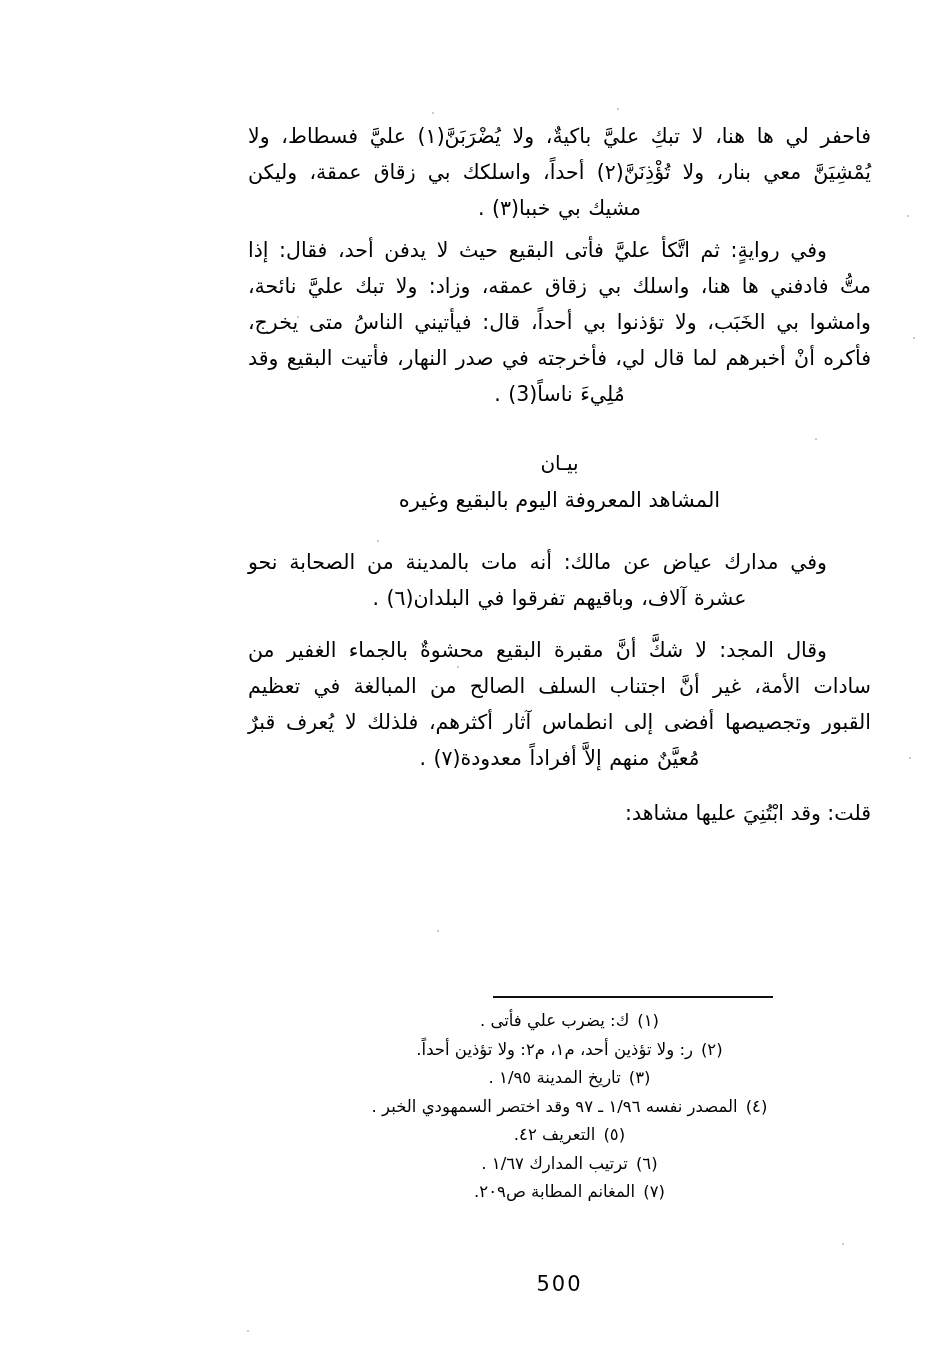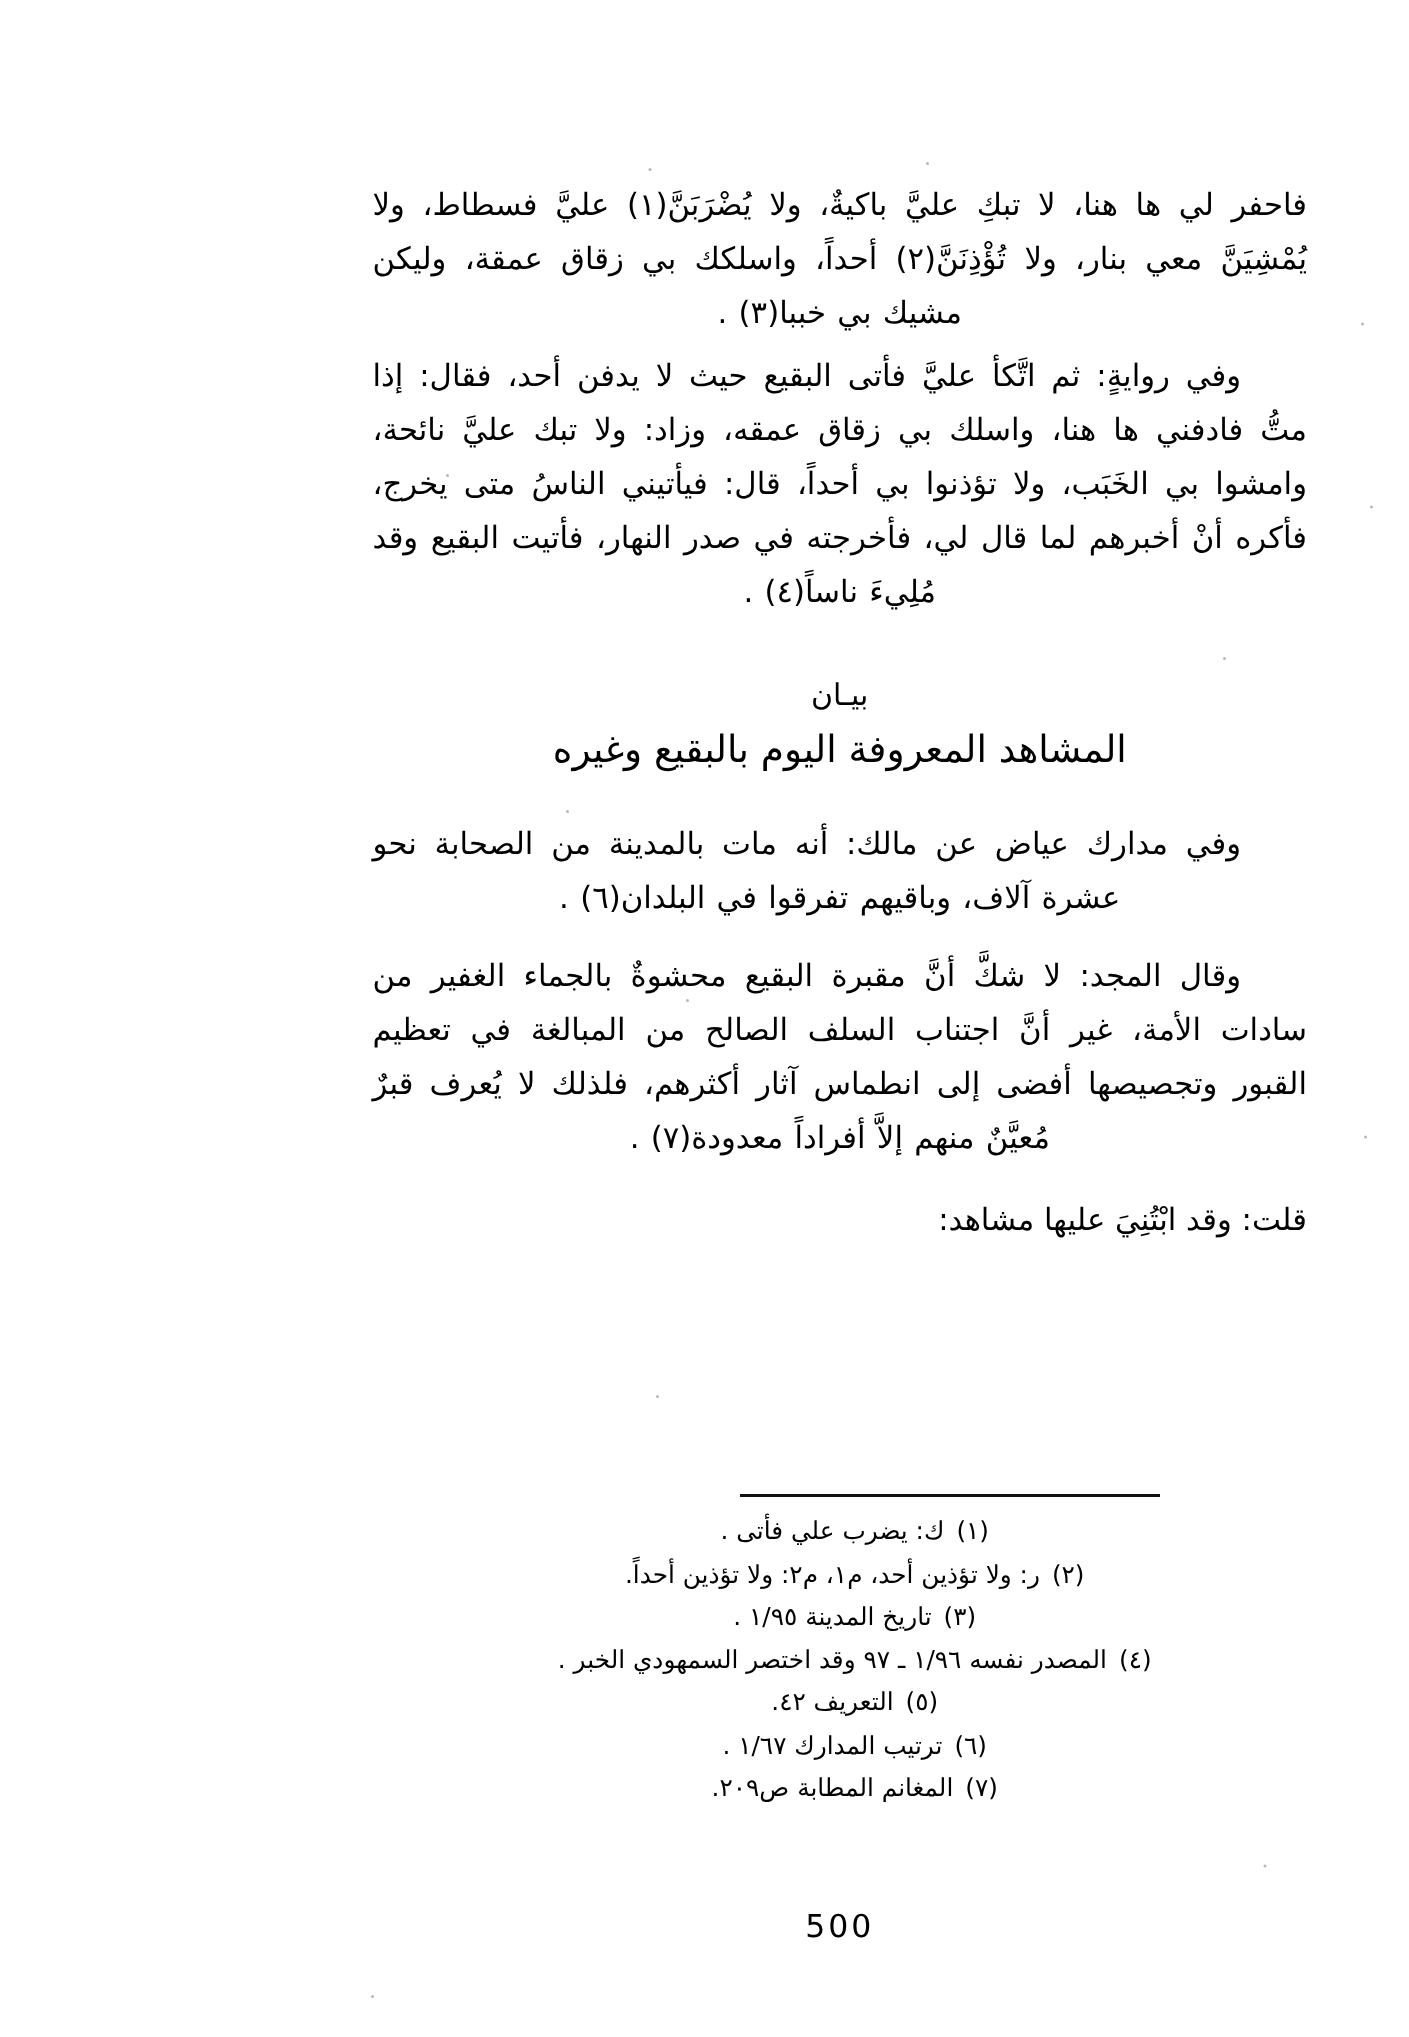--- a/index.html
+++ b/index.html
@@ -53,21 +53,21 @@
     margin: 10px 0 4px 0;
   }
   .heading-1 {
     font-size: 20px;
     line-height: 34px;
     letter-spacing: 3px;
     margin: 0;
     text-align: center;
   }
   .heading-2 {
-    font-size: 25px;
+    font-size: 21px;
     line-height: 40px;
     margin: 0;
   }
   .heading-3 {
     font-size: 20px;
     line-height: 38px;
     margin: 0;
   }
   .short-line {
     direction: rtl;
@@ -140,21 +140,21 @@
   <div class="speck" style="top:666px; right:480px;"></div>
   <div class="speck" style="top:757px; right:28px;"></div>
   <div class="speck" style="top:930px; right:500px;"></div>
   <div class="speck" style="top:1243px; right:95px;"></div>
   <div class="speck" style="top:1330px; right:690px;"></div>
 
   <div class="content">
 
     <p class="para">فاحفر لي ها هنا، لا تبكِ عليَّ باكيةٌ، ولا يُضْرَبَنَّ(١) عليَّ فسطاط، ولا يُمْشِيَنَّ معي بنار، ولا تُؤْذِنَنَّ(٢) أحداً، واسلكك بي زقاق عمقة، وليكن مشيك بي خببا(٣) .</p>
 
-    <p class="para indented">وفي روايةٍ: ثم اتَّكأ عليَّ فأتى البقيع حيث لا يدفن أحد، فقال: إذا متُّ فادفني ها هنا، واسلك بي زقاق عمقه، وزاد: ولا تبك عليَّ نائحة، وامشوا بي الخَبَب، ولا تؤذنوا بي أحداً، قال: فيأتيني الناسُ متى يخرج، فأكره أنْ أخبرهم لما قال لي، فأخرجته في صدر النهار، فأتيت البقيع وقد مُلِيءَ ناساً(٤) .</p>
+    <p class="para indented">وفي روايةٍ: ثم اتَّكأ عليَّ فأتى البقيع حيث لا يدفن أحد، فقال: إذا متُّ فادفني ها هنا، واسلك بي زقاق عمقه، وزاد: ولا تبك عليَّ نائحة، وامشوا بي الخَبَب، ولا تؤذنوا بي أحداً، قال: فيأتيني الناسُ متى يخرج، فأكره أنْ أخبرهم لما قال لي، فأخرجته في صدر النهار، فأتيت البقيع وقد مُلِيءَ ناساً(3) .</p>
 
     <div class="gap-md"></div>
 
     <div class="heading-block">
       <p class="heading-1">بيـان</p>
       <p class="heading-2">المشاهد المعروفة اليوم بالبقيع وغيره</p>
     </div>
 
     <div class="gap-sm"></div>
 

